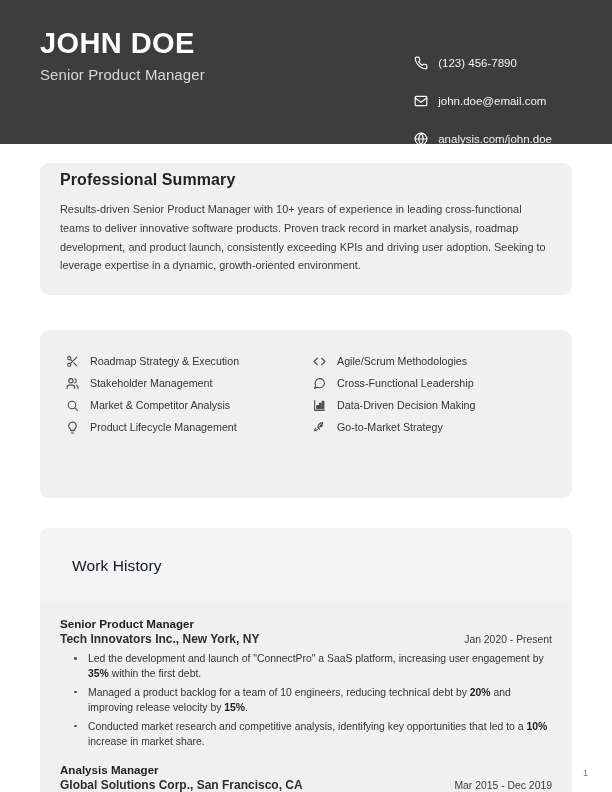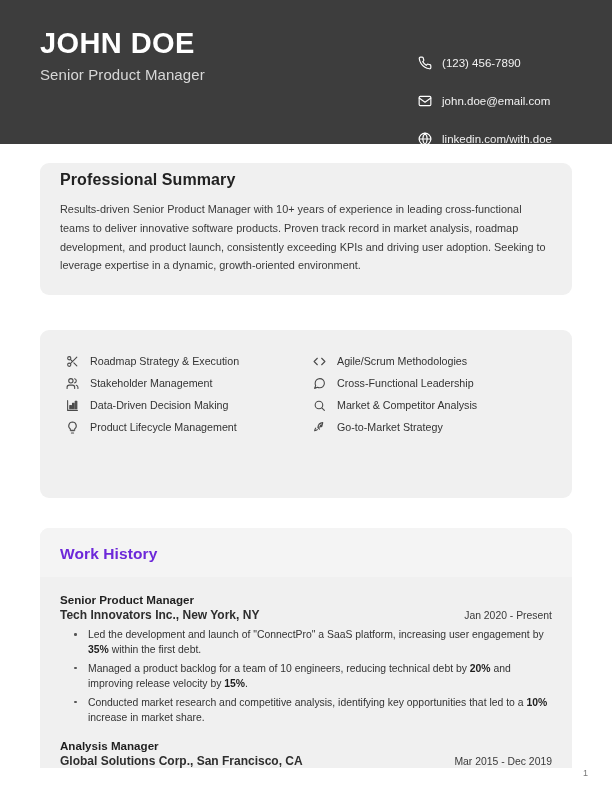--- a/index.html
+++ b/index.html
@@ -169,23 +169,23 @@
     border-radius: 9px 9px 0 0;
     padding: 0;
   }
   .work-header {
     background: #f4f4f4;
     padding: 17px 20px 14px 20px;
     border-radius: 9px 9px 0 0;
   }
   .work-header-title {
     font-size: 15.5px;
-    font-weight: bold;
-    color: #6d28d9;
-    margin: 0;
+    font-weight: normal;
+    color: #0f172a;
+    margin: 12px;
     letter-spacing: 0.1px;
   }
   .work-body {
     background: #f0f0f0;
     padding: 16px 20px 0 20px;
   }
   .job {
     margin-bottom: 14px;
   }
   .job-role {
@@ -273,21 +273,21 @@
         <span class="contact-text">john.doe@email.com</span>
       </li>
       <li class="contact-row">
         <span class="c-icon">
           <svg width="14" height="14" viewBox="0 0 24 24" fill="none" stroke="#ffffff" stroke-width="2" stroke-linecap="round" stroke-linejoin="round">
             <circle cx="12" cy="12" r="10"></circle>
             <path d="M2 12h20"></path>
             <path d="M12 2a15.3 15.3 0 0 1 0 20a15.3 15.3 0 0 1 0-20z"></path>
           </svg>
         </span>
-        <span class="contact-text">linkedin.com/with.doe</span>
+        <span class="contact-text">analysis.com/john.doe</span>
       </li>
     </ul>
   </div>
 </div>
 
 <div class="page-body">
 
   <section class="card summary-card">
     <h2 class="summary-title">Professional Summary</h2>
     <p class="summary-text">Results-driven Senior Product Manager with 10+ years of experience in leading cross-functional teams to deliver innovative software products. Proven track record in market analysis, roadmap development, and product launch, consistently exceeding KPIs and driving user adoption. Seeking to leverage expertise in a dynamic, growth-oriented environment.</p>
@@ -336,37 +336,37 @@
           <svg width="13" height="13" viewBox="0 0 24 24" fill="none" stroke="#4a4a4a" stroke-width="2" stroke-linecap="round" stroke-linejoin="round">
             <path d="M21 11.5a8.38 8.38 0 0 1-9 8.4 8.5 8.5 0 0 1-3.8-.9L3 21l1.9-5.2A8.38 8.38 0 0 1 4 11.5a8.5 8.5 0 0 1 8.5-8.5 8.38 8.38 0 0 1 8.5 8.5z"></path>
           </svg>
         </span>
         <span class="comp-label">Cross-Functional Leadership</span>
       </div>
 
       <div class="comp-item">
         <span class="comp-icon">
           <svg width="13" height="13" viewBox="0 0 24 24" fill="none" stroke="#4a4a4a" stroke-width="2" stroke-linecap="round" stroke-linejoin="round">
+            <circle cx="11" cy="11" r="7"></circle>
+              <path d="M21 21l-4.35-4.35"></path>
+          </svg>
+        </span>
+        <span class="comp-label">Market &amp; Competitor Analysis</span>
+      </div>
+
+      <div class="comp-item">
+        <span class="comp-icon">
+          <svg width="13" height="13" viewBox="0 0 24 24" fill="none" stroke="#4a4a4a" stroke-width="2" stroke-linecap="round" stroke-linejoin="round">
             <path d="M3 3v18h18"></path>
             <rect x="7" y="12" width="3" height="6" fill="#4a4a4a"></rect>
             <rect x="12" y="8" width="3" height="10" fill="#4a4a4a"></rect>
             <rect x="17" y="4" width="3" height="14" fill="#4a4a4a"></rect>
           </svg>
         </span>
         <span class="comp-label">Data-Driven Decision Making</span>
-      </div>
-
-      <div class="comp-item">
-        <span class="comp-icon">
-          <svg width="13" height="13" viewBox="0 0 24 24" fill="none" stroke="#4a4a4a" stroke-width="2" stroke-linecap="round" stroke-linejoin="round">
-            <circle cx="11" cy="11" r="7"></circle>
-              <path d="M21 21l-4.35-4.35"></path>
-          </svg>
-        </span>
-        <span class="comp-label">Market &amp; Competitor Analysis</span>
       </div>
 
       <div class="comp-item">
         <span class="comp-icon">
           <svg width="13" height="13" viewBox="0 0 24 24" fill="none" stroke="#4a4a4a" stroke-width="2" stroke-linecap="round" stroke-linejoin="round">
             <path d="M9 18h6"></path>
               <path d="M10 22h4"></path>
             <path d="M12 2a7 7 0 0 0-4 12.7V17h8v-2.3A7 7 0 0 0 12 2z"></path>
           </svg>
         </span>

